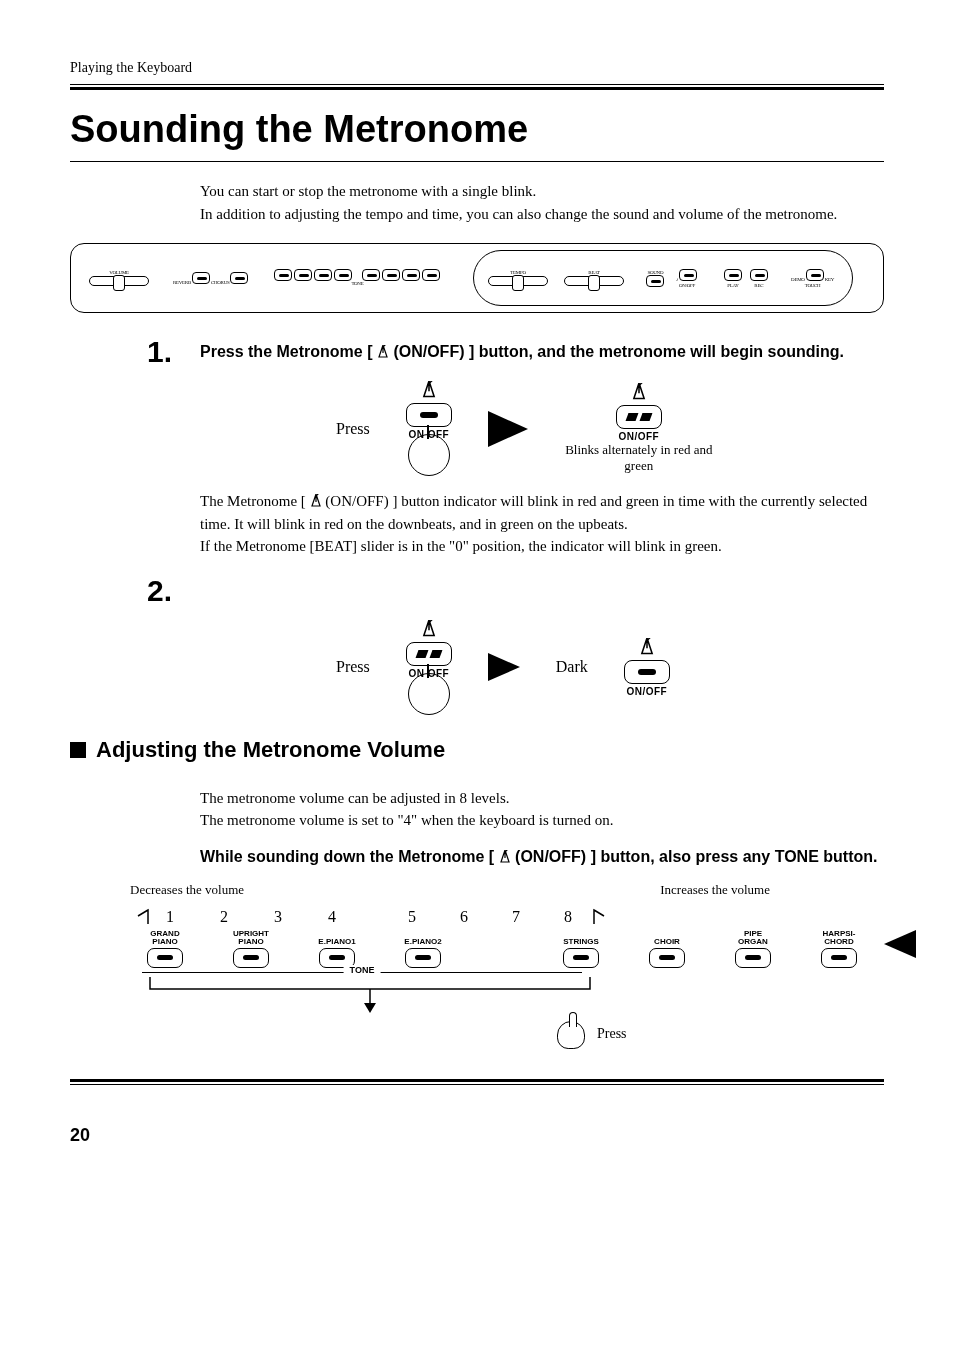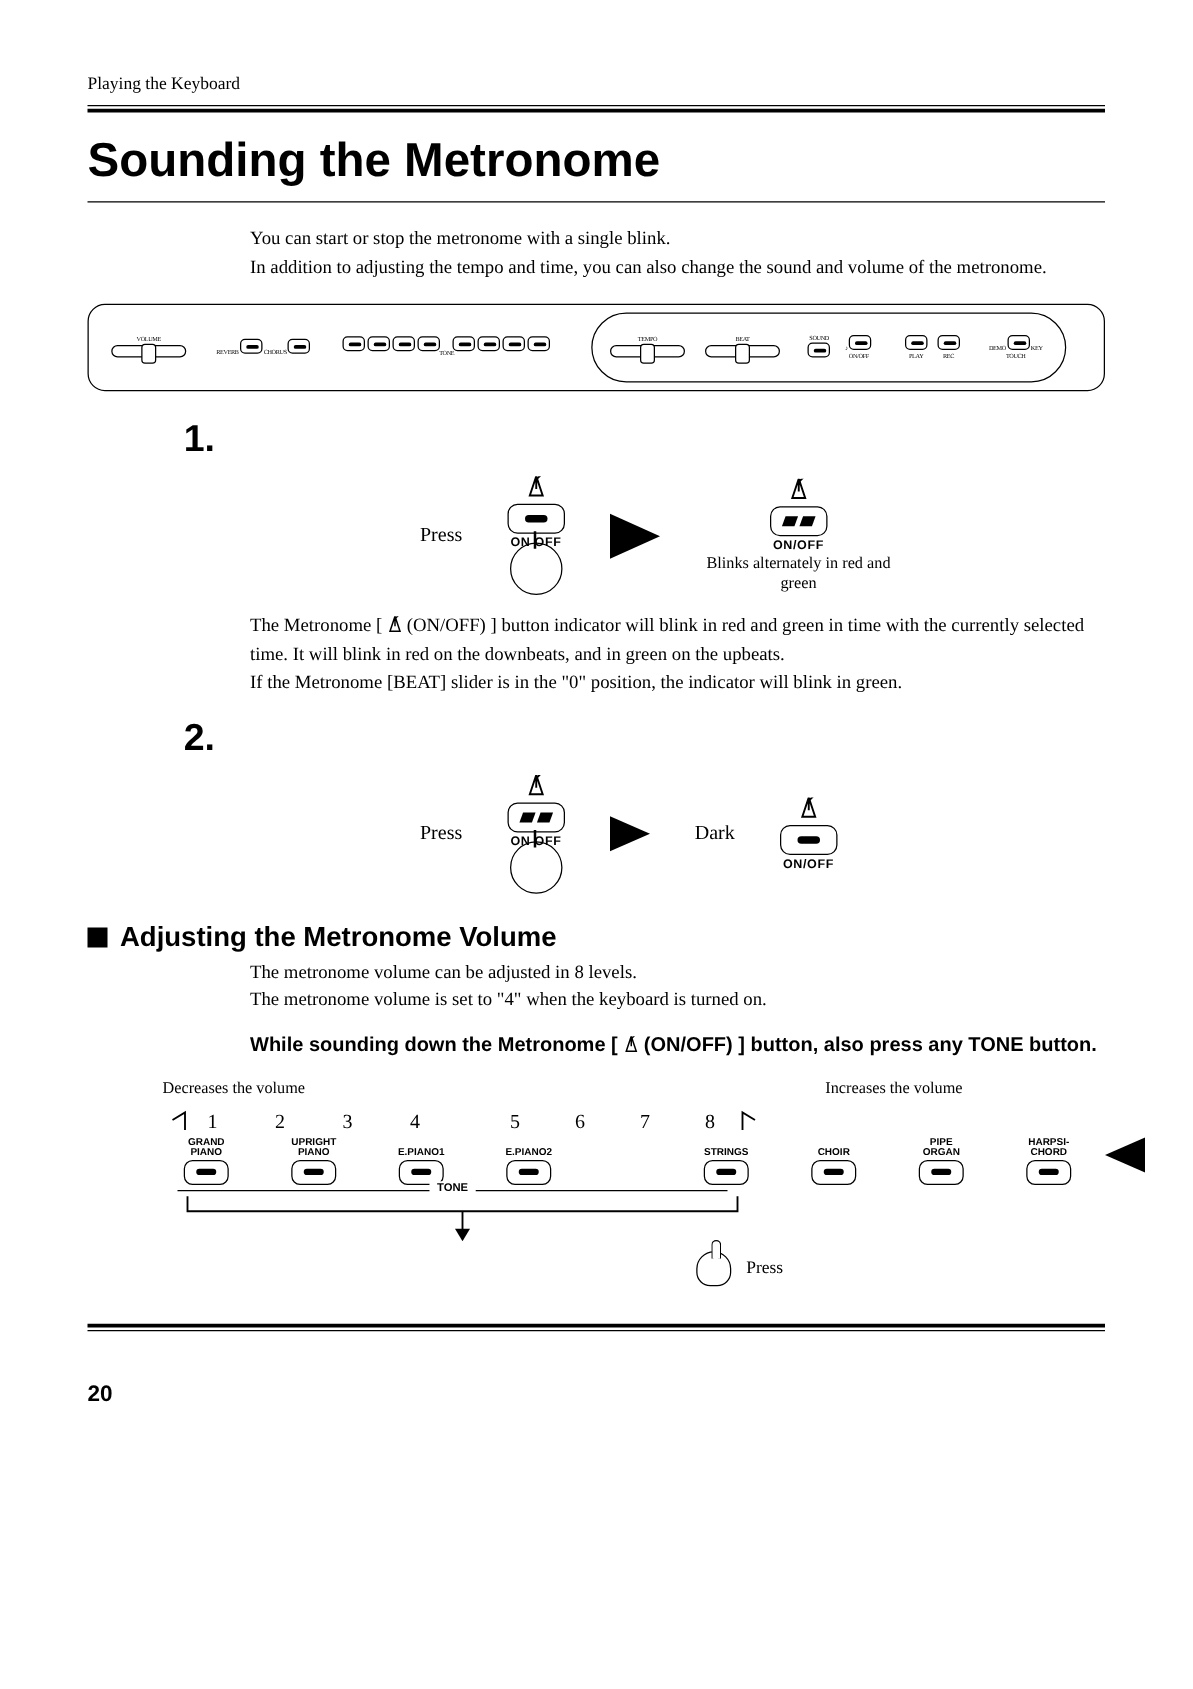--- a/index.html
+++ b/index.html
@@ -90,21 +90,21 @@
   .btn-icon .led-split::before, .btn-icon .led-split::after { content:""; position:absolute; top:0; width:10px; height:8px; background:#000; }
   .btn-icon .led-split::before { left:0; transform: skewX(-20deg); }
   .btn-icon .led-split::after { right:0; transform: skewX(-20deg); }
   .onoff-lbl { font-family: Arial, sans-serif; font-size:10px; font-weight:bold; letter-spacing:0.5px; }
   .arrow-right { width:0; height:0; border-top:18px solid transparent; border-bottom:18px solid transparent; border-left:40px solid #000; }
   .arrow-right.small { border-top-width:14px; border-bottom-width:14px; border-left-width:32px; }
   .arrow-left { width:0; height:0; border-top:14px solid transparent; border-bottom:14px solid transparent; border-right:32px solid #000; }
   .press-circle { width:42px; height:42px; border:1.5px solid #000; border-radius:50%; position:relative; margin-top:-6px; }
   .press-circle::after { content:""; position:absolute; left:18px; top:-10px; width:2px; height:14px; background:#000; }
   .caption { font-size:13px; text-align:center; max-width:150px; }
-  .subhead-row { display:flex; align-items:center; gap:10px; margin: 22px 0 4px 0; }
+  .subhead-row { display:flex; align-items:center; gap:10px; margin: 22px 0 24px 0; }
   .subhead-square { width:16px; height:16px; background:#000; flex:none; }
   .subhead {
     font-family: 'Trebuchet MS', Arial, sans-serif;
     font-weight: bold;
     font-size: 22px;
   }
   .sub-instruction {
     margin-left: 130px;
     font-family: Arial, sans-serif;
     font-weight: bold;
@@ -196,20 +196,28 @@
     <div class="panel-row">
       <div style="text-align:center"><div class="panel-btn"></div><span class="panel-lbl">PLAY</span></div>
       <div style="text-align:center"><div class="panel-btn"></div><span class="panel-lbl">REC</span></div>
     </div>
     <div style="text-align:center"><span class="panel-lbl">DEMO</span><div class="panel-btn"></div><span class="panel-lbl">KEY TOUCH</span></div>
   </div>
 </div>
 
 <div class="step-block">
   <div class="step-num">1</div>
+  <div class="step-text">
+    <span>Press the Metronome [ </span>
+    <svg class="metronome-icon" width="12" height="14" viewBox="0 0 12 14">
+        <path d="M6 0 L2 12 L10 12 Z M6 2 L6 8" stroke="#000" stroke-width="1.2" fill="none"></path>
+        <path d="M6 2 L9 -1" stroke="#000" stroke-width="1.2"></path>
+      </svg>
+    <span> (ON/OFF) ] button, and the metronome will begin sounding.</span>
+  </div>
 </div>
 
 <div class="figure">
   <div style="width:100px"></div>
   <span>Press</span>
   <div class="figure-col">
     <svg width="16" height="18" viewBox="0 0 12 14">
         <path d="M6 0 L2 12 L10 12 Z M6 2 L6 8" stroke="#000" stroke-width="1.2" fill="none"></path>
         <path d="M6 2 L9 -1" stroke="#000" stroke-width="1.2"></path>
       </svg>

